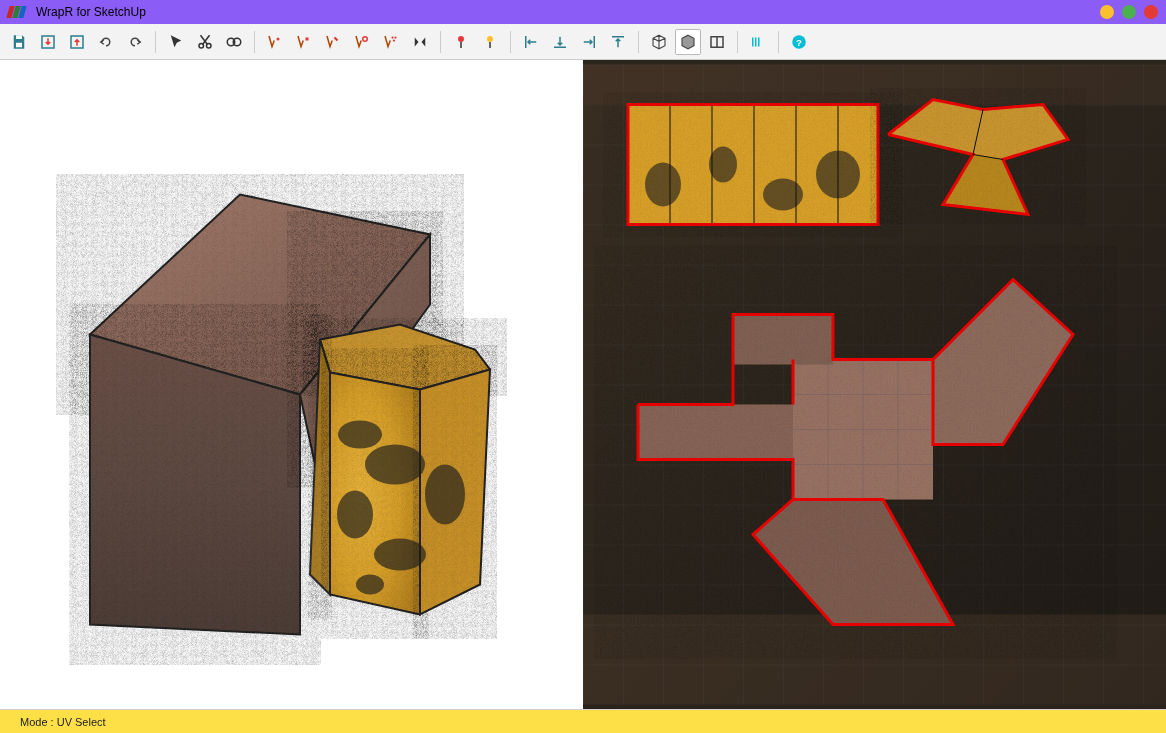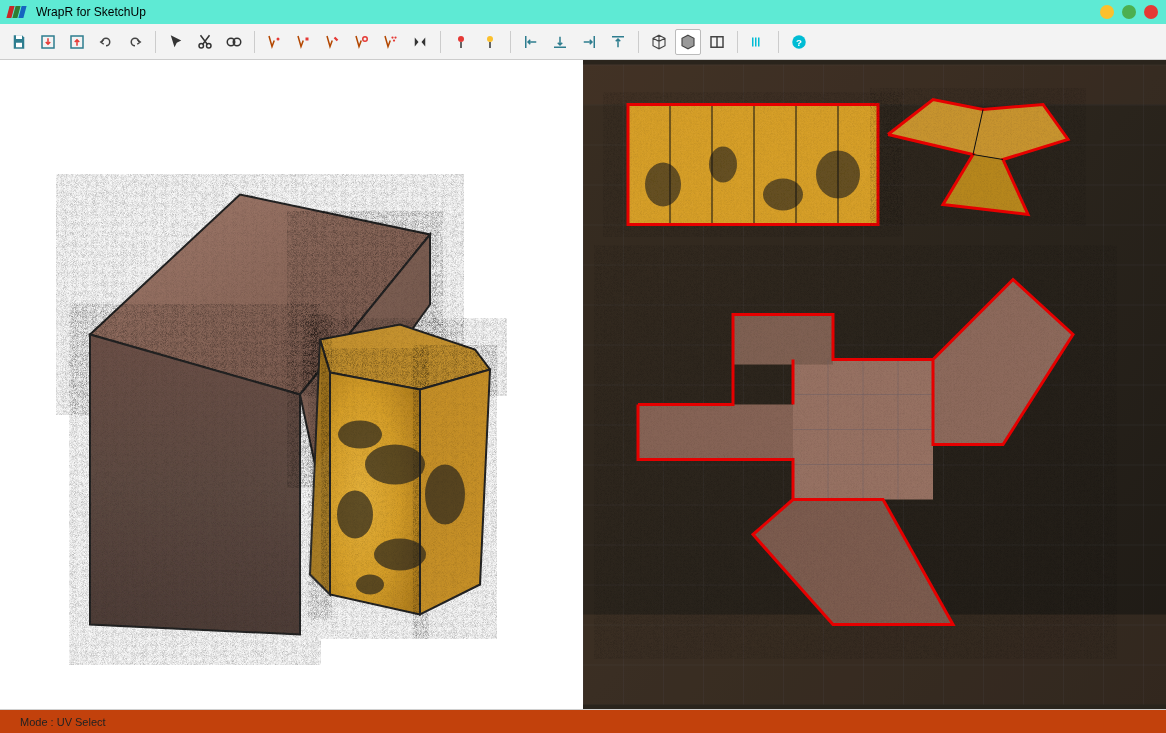--- a/index.html
+++ b/index.html
@@ -1,34 +1,34 @@
 <!DOCTYPE html>
 <html><head>
 <meta charset="utf-8">
 <style>
 * { margin: 0; padding: 0; box-sizing: border-box; }
 body { font-family: Arial, sans-serif; width: 1166px; height: 733px; display: flex; flex-direction: column; background: #fff; overflow: hidden; }
-.title-bar { height: 24px; display: flex; align-items: center; padding: 0 8px; background: #5eead4; font-size: 12px; }
+.title-bar { height: 24px; display: flex; align-items: center; padding: 0 8px; background: #8b5cf6; font-size: 12px; }
 .title-bar .logo { width: 22px; height: 12px; display: flex; gap: 1px; margin-right: 6px; }
 .title-bar .logo span { width: 5px; transform: skewX(-15deg); }
 .title-bar .logo span:nth-child(1){background:#c62828;}
 .title-bar .logo span:nth-child(2){background:#2e7d32;}
 .title-bar .logo span:nth-child(3){background:#1565c0;}
 .window-controls { margin-left: auto; display: flex; gap: 8px; }
 .window-controls span { width: 14px; height: 14px; border-radius: 50%; }
 .wc-min{background:#fbc02d;} .wc-max{background:#4caf50;} .wc-close{background:#e53935;}
 .toolbar { height: 36px; background: #f3f3f3; border-bottom: 1px solid #ccc; display: flex; align-items: center; padding: 0 6px; gap: 3px; }
 .tb-btn { width: 26px; height: 26px; display: flex; align-items: center; justify-content: center; border-radius: 2px; cursor: pointer; }
 .tb-btn svg { width: 18px; height: 18px; }
 .tb-btn.active { background: #fff; border: 1px solid #bbb; }
 .tb-sep { width: 1px; height: 22px; background: #ccc; margin: 0 4px; }
 .workspace { flex: 1; display: flex; min-height: 0; }
 .viewport { flex: 1; position: relative; background: #fff; }
 .uv-panel { flex: 1; position: relative; background: #2a241c; overflow: hidden; }
-.status-bar { height: 24px; background: #c2410c; border-top: 1px solid #d0d0d0; display: flex; align-items: center; padding: 0 20px; font-size: 11px; color: #222; }
+.status-bar { height: 24px; background: #fde047; border-top: 1px solid #d0d0d0; display: flex; align-items: center; padding: 0 20px; font-size: 11px; color: #222; }
 </style>
 </head>
 <body>
 
 <div class="title-bar">
   <span class="logo">
       <span></span>
       <span></span>
       <span></span>
     </span>

